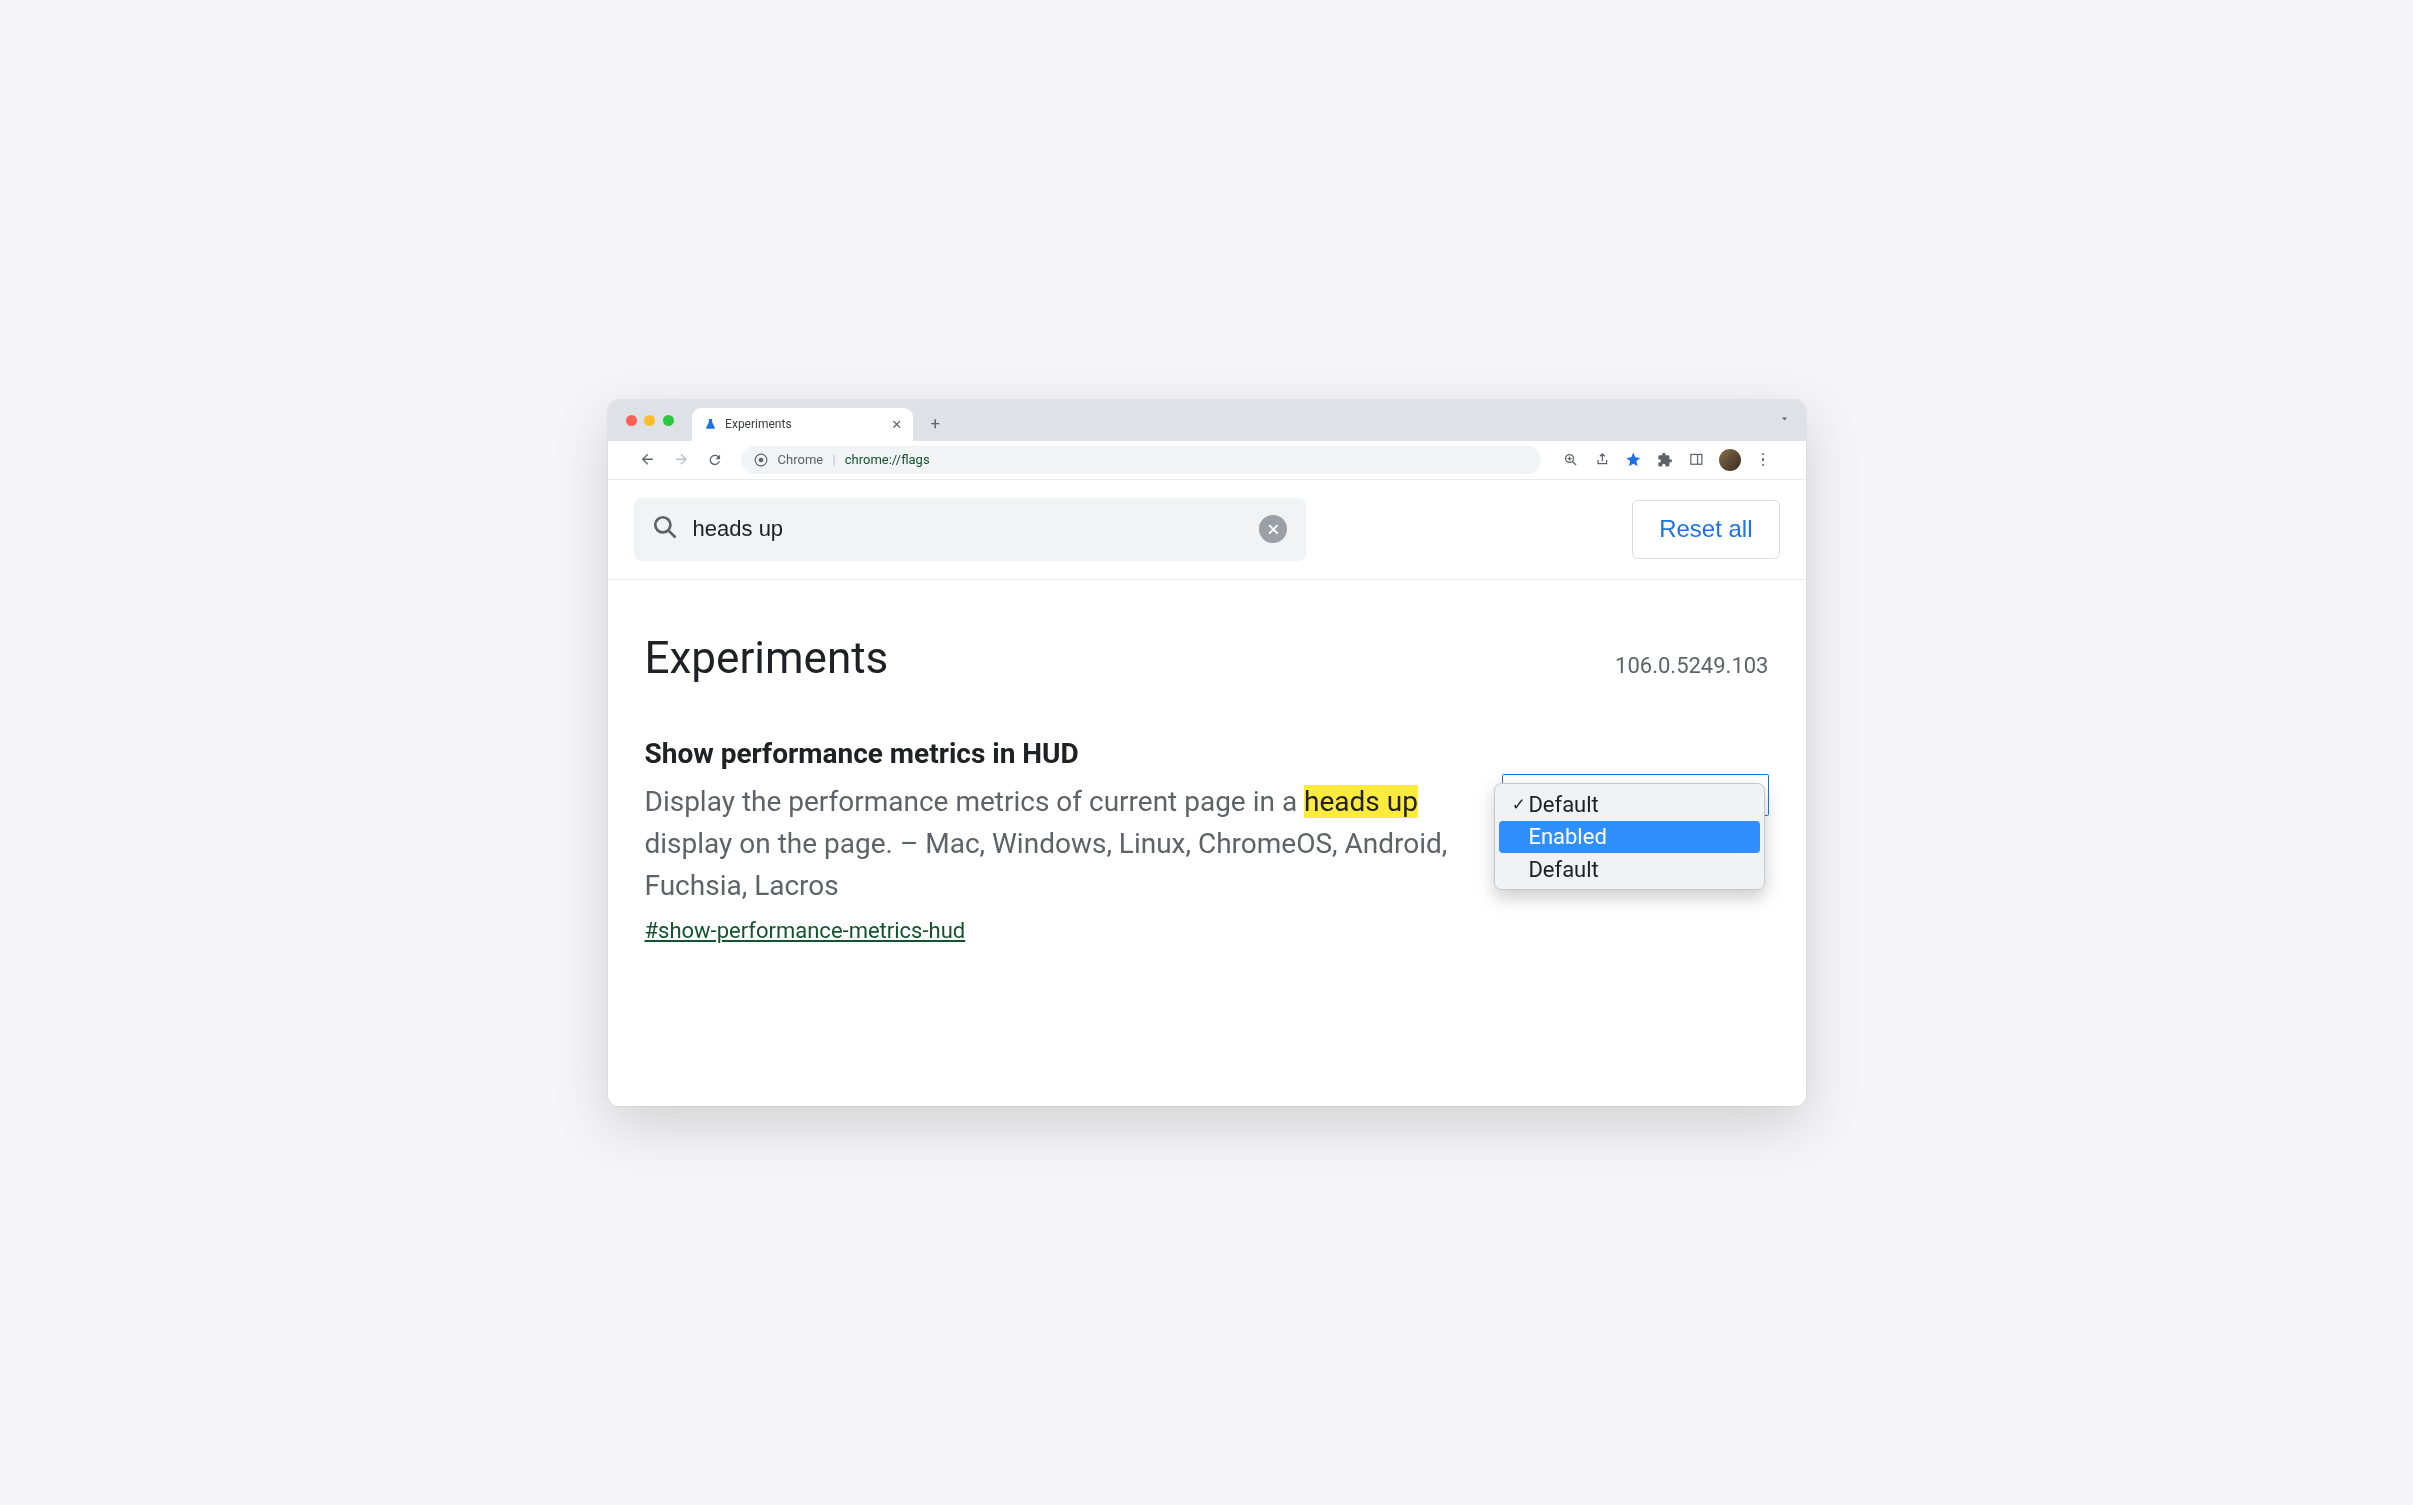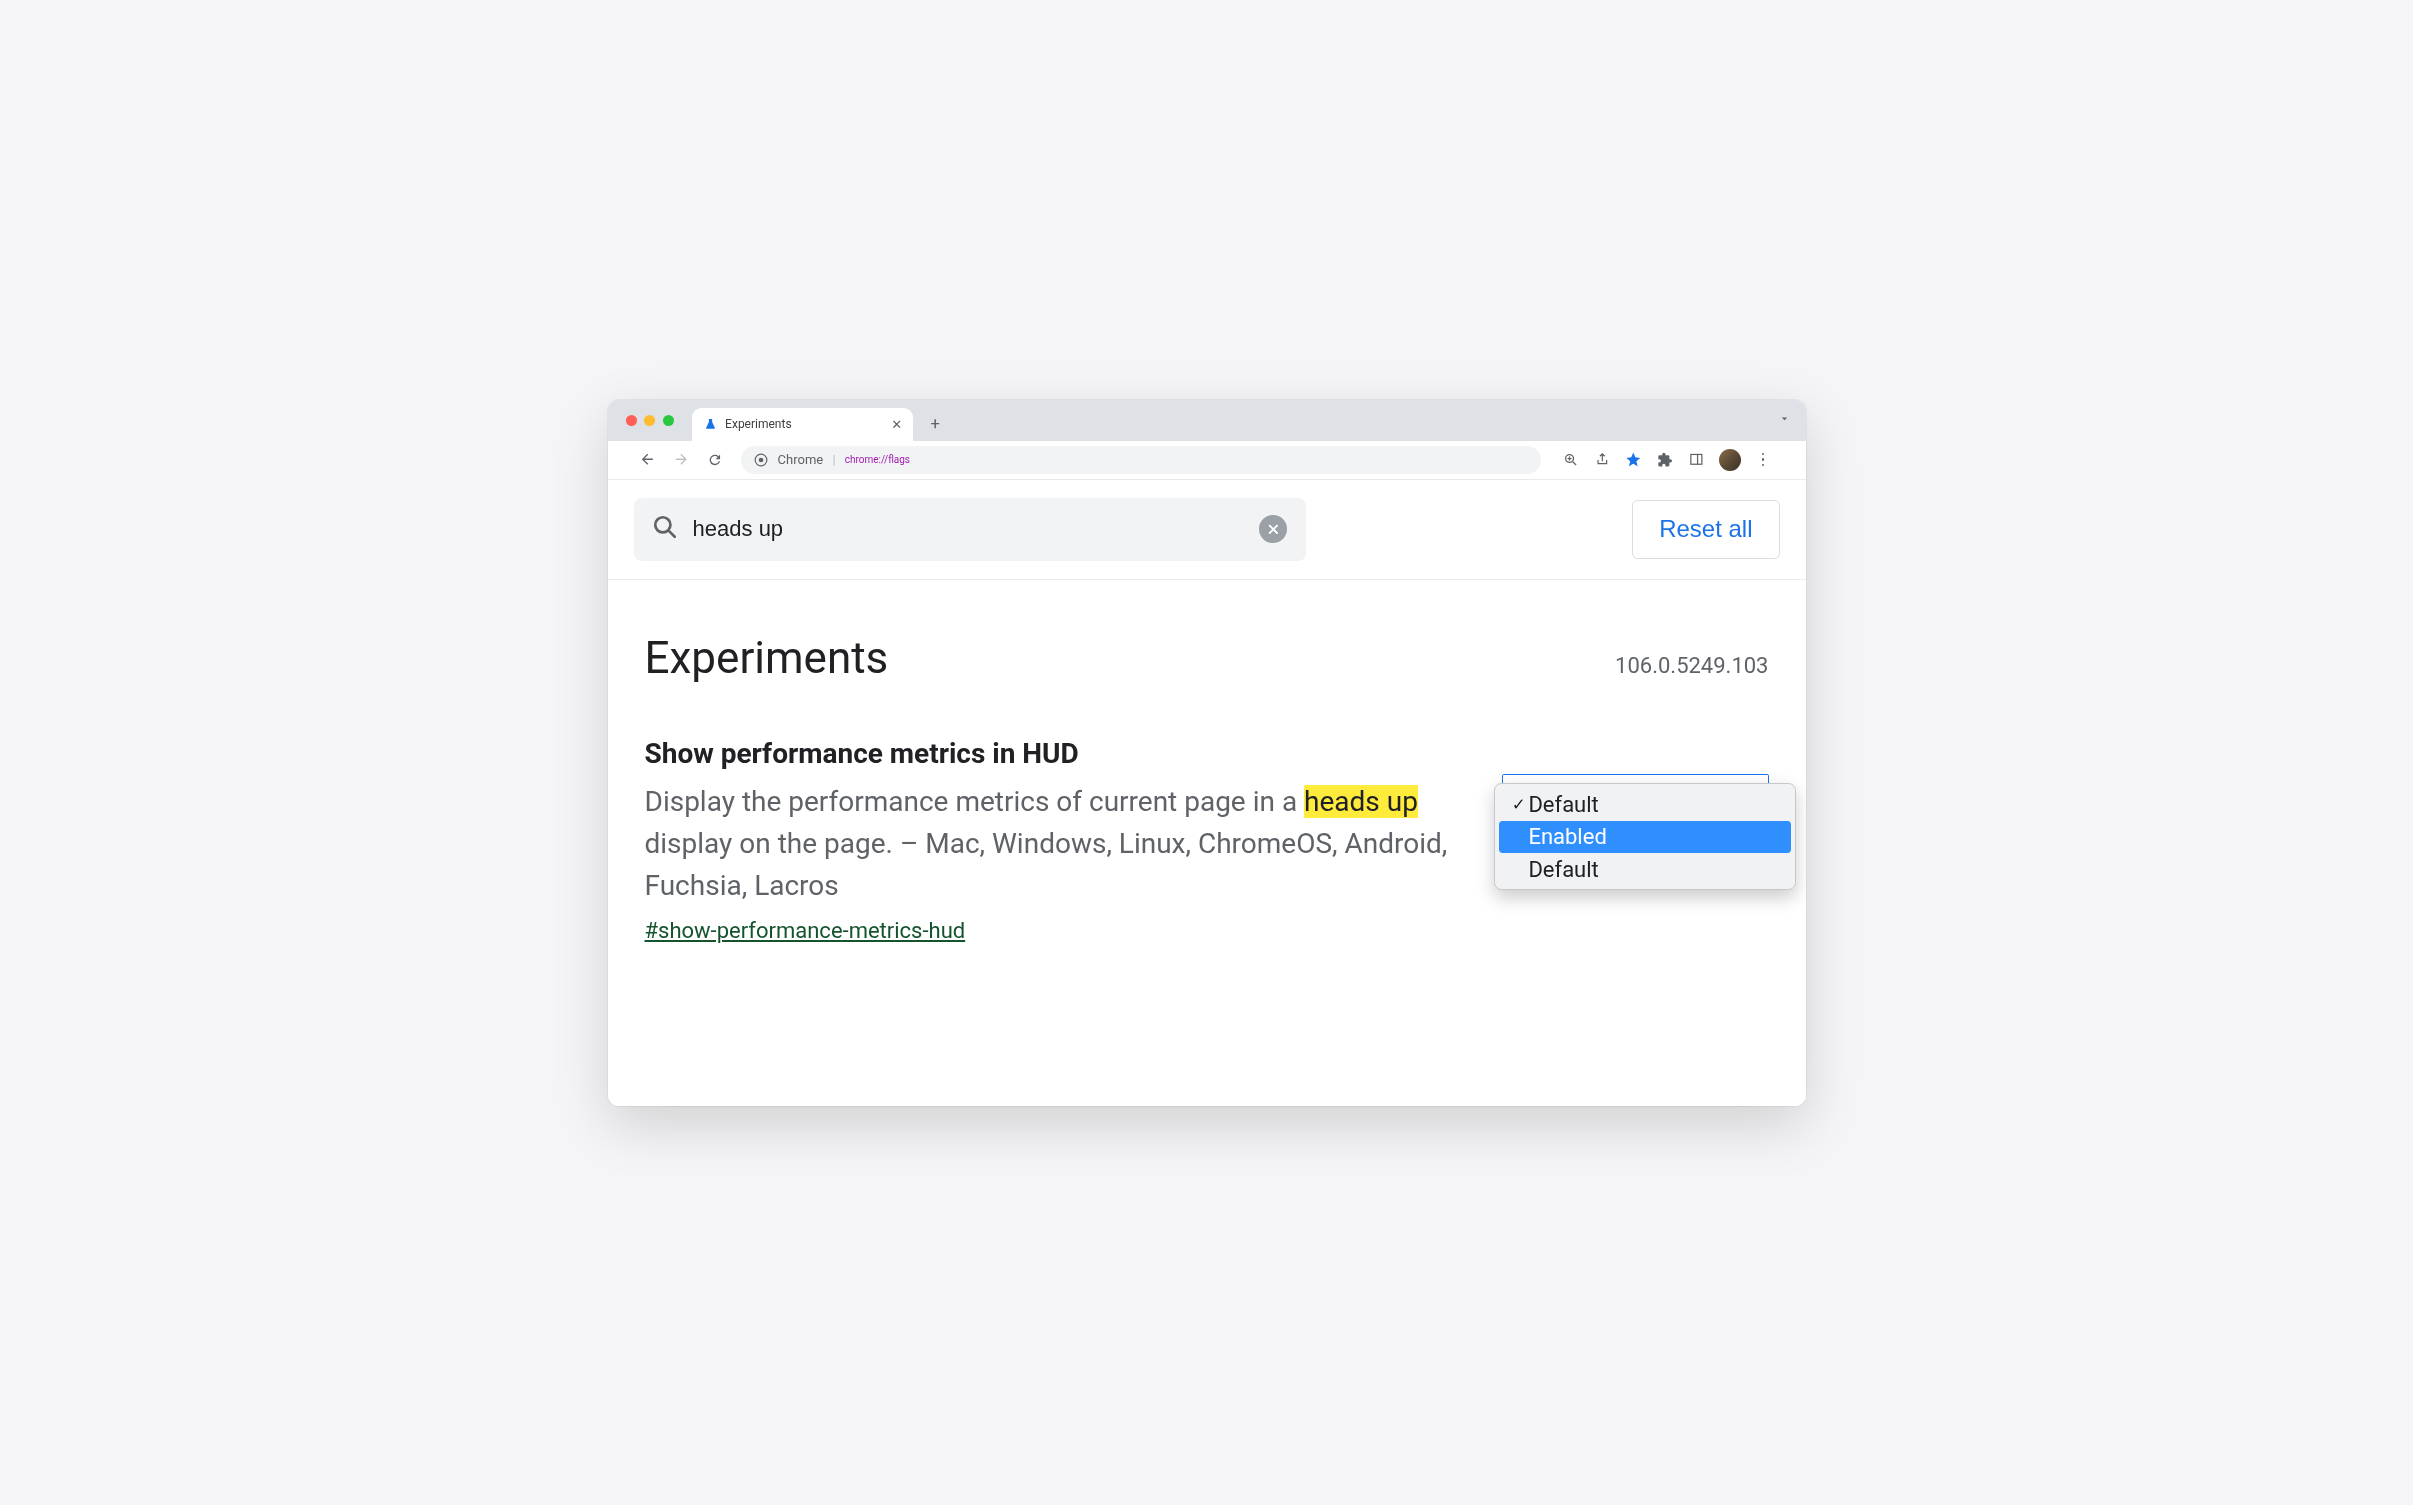--- a/index.html
+++ b/index.html
@@ -98,21 +98,21 @@
       border-radius: 14px;
       display: flex;
       align-items: center;
       padding: 0 13px;
       gap: 9.2px;
       margin: 0 7.4px;
     }
     .omnibox-icon { color: #5f6368; display:flex; align-items:center; }
     .omnibox-prefix { color: #5f6368; font-size: 13px; }
     .omnibox-sep { color: #bdc1c6; font-size: 13px; }
-    .omnibox-url { color: #a21caf; font-size: 10px; }
+    .omnibox-url { color: #14532d; font-size: 13px; }
     .toolbar-icons {
       display: flex;
       align-items: center;
       gap: 13px;
       padding: 0 7.4px;
     }
     .toolbar-icon { color: #5f6368; display:flex; align-items:center; justify-content:center; width:18.4px; height:18.4px; cursor:pointer; }
     .toolbar-icon.star { color: #1a73e8; }
     .avatar {
       width: 22px; height: 22px; border-radius: 50%;
@@ -242,21 +242,21 @@
       left: 0; top: 0;
       width: 267px;
       height: 42px;
       border: 1.8px solid #1a73e8;
       border-radius: 1.8px;
     }
     .dropdown-popup {
       position: absolute;
       left: -7.4px;
       top: 9.2px;
-      width: 302px;
+      width: 271px;
       background: #f1f2f4;
       border: 0.9px solid #c5c7ca;
       border-radius: 7.4px;
       box-shadow: 0 7.4px 18.4px rgba(0,0,0,0.2);
       padding: 3.7px;
       z-index: 10;
     }
     .dropdown-option {
       font-size: 22px;
       color: #202124;

